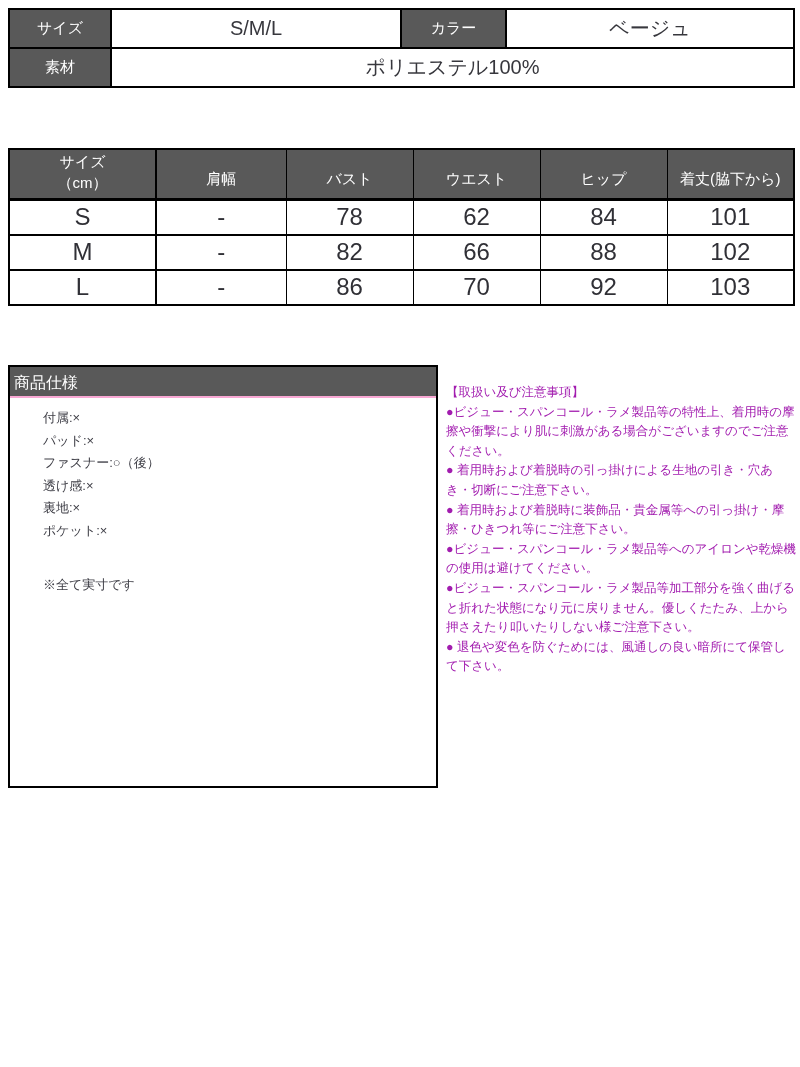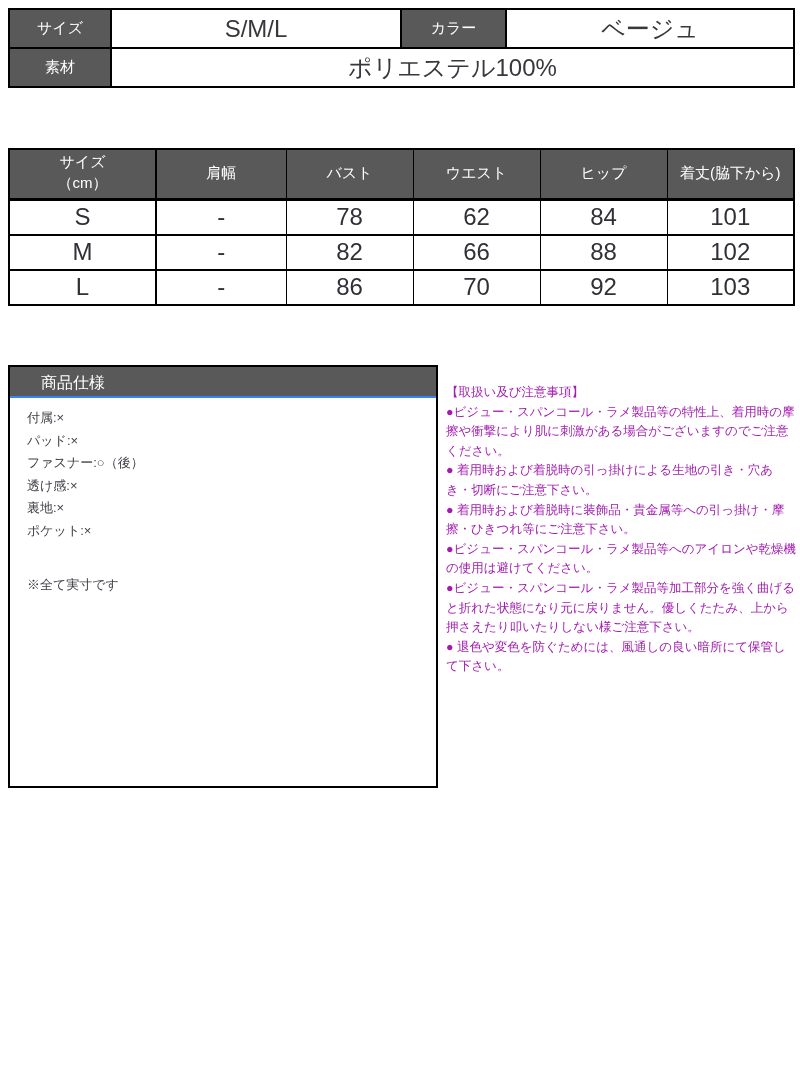--- a/index.html
+++ b/index.html
@@ -9,43 +9,43 @@
     background: #ffffff;
     font-family: "Liberation Sans", sans-serif;
     color: #3e3e46;
   }
   table { border-collapse: collapse; table-layout: fixed; }
 
   
   .t1 { position: absolute; left: 8px; top: 8px; width: 785px; }
   .t1 th, .t1 td { border: 2px solid #000; text-align: center; vertical-align: middle; overflow: hidden; }
   .t1 th { background: #595959; color: #fff; font-weight: normal; font-size: 15px; height: 39px; }
-  .t1 td { font-size: 24px; color: #37373d; }
+  .t1 td { font-size: 20px; color: #37373d; }
 
   
   .t2 { position: absolute; left: 8px; top: 148px; width: 785px; border: 2px solid #000; }
   .t2 th, .t2 td { border: 1px solid #000; text-align: center; vertical-align: middle; overflow: hidden; }
   .t2 thead th {
     background: #595959; color: #fff; font-weight: normal; font-size: 15px;
-    height: 50px; border-bottom: 3px solid #000; vertical-align: bottom; padding-bottom: 15px;
+    height: 50px; border-bottom: 3px solid #000; vertical-align: bottom; padding-bottom: 9px;
   }
   .t2 thead th.two-line { padding-bottom: 5px; line-height: 21px; }
   .t2 tbody td { height: 35px; font-size: 24px; color: #303036; border-top: 2px solid #000; }
   .t2 th:first-child, .t2 td:first-child { border-right: 2px solid #000; }
 
   
   .spec-box {
     position: absolute; left: 8px; top: 365px; width: 430px; height: 423px;
     border: 2px solid #000; background: #fff;
   }
   .spec-header {
     height: 31px; line-height: 31px; background: #595959; color: #fff;
-    font-size: 16px; padding-left: 31px; border-bottom: 2px solid #3b82f6;
+    font-size: 16px; padding-left: 4px; border-bottom: 2px solid #f9a8d4;
   }
-  .spec-body { padding: 9px 17px; font-size: 13px; line-height: 22.5px; color: #3e3e46; }
+  .spec-body { padding: 9px 33px; font-size: 13px; line-height: 22.5px; color: #3e3e46; }
   .spec-item { white-space: pre; }
   .spec-note { margin-top: 32px; }
 
   
   .notes {
     position: absolute; left: 446px; top: 383px; width: 352px;
     font-size: 12.5px; line-height: 19.6px; color: #a21caf;
   }
   .notes-title, .notes-item { margin: 0; }
 </style>

